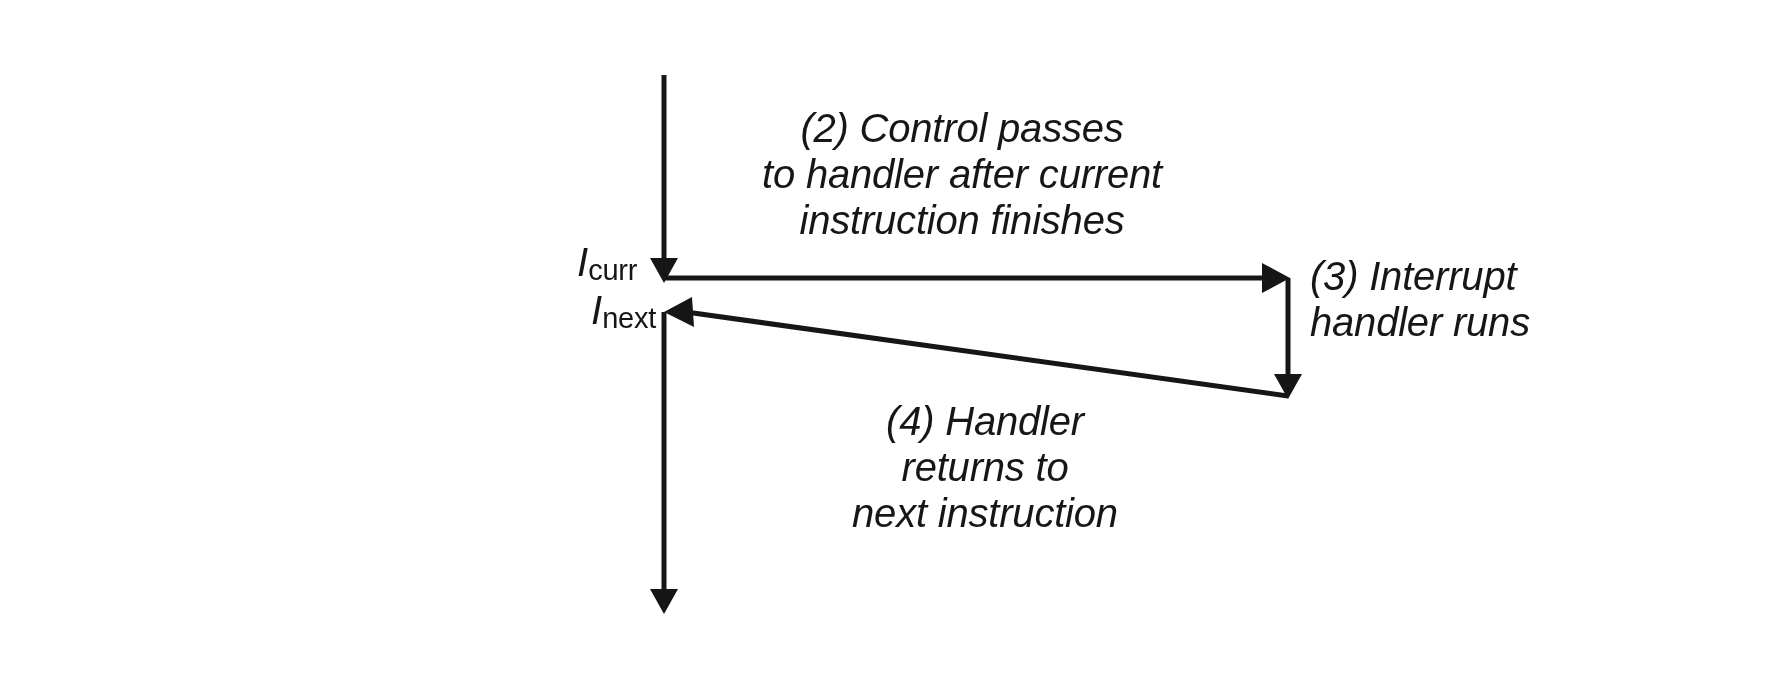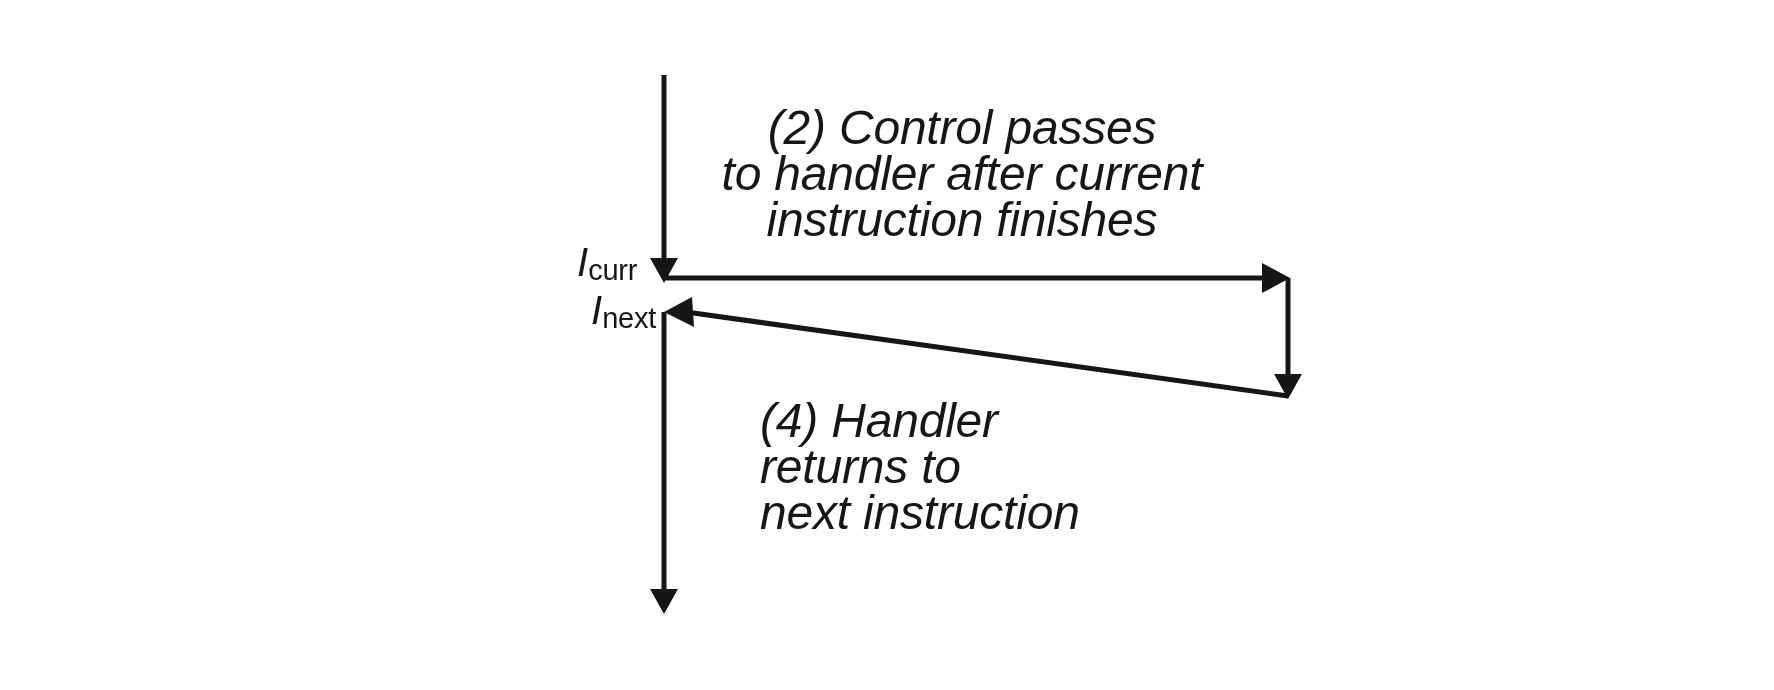--- a/index.html
+++ b/index.html
@@ -21,21 +21,21 @@
     left: 0;
     top: 0;
     width: 1774px;
     height: 690px;
   }
   .annot {
     position: absolute;
     font-style: italic;
     font-weight: 400;
     color: #161616;
-    font-size: 48px;
+    font-size: 40px;
     line-height: 46px;
     white-space: pre-line;
     letter-spacing: -0.2px;
   }
   #label-1 {
     right: 1774px;
     left: 150px;
     width: 440px;
     top: 196px;
     text-align: right;
@@ -49,20 +49,21 @@
   #label-3 {
     left: 1310px;
     width: 320px;
     top: 253px;
     text-align: left;
   }
   #label-4 {
     left: 760px;
     width: 450px;
     top: 398px;
+    text-align: center;
   }
   .instr-label {
     position: absolute;
     color: #161616;
     font-size: 40px;
     line-height: 41px;
     white-space: nowrap;
   }
   .instr-label .sym {
     font-style: italic;
@@ -120,20 +121,22 @@
       <line x1="664" y1="312" x2="664" y2="595" stroke="#161616" stroke-width="5"></line>
       <polygon points="650,589 678,589 664,614" fill="#161616"></polygon>
     </g>
   </svg>
 
 
   <div class="annot" id="label-2">(2) Control passes
 to handler after current
 instruction finishes</div>
 
+  <div class="annot" id="label-3">(3) Interrupt
+handler runs</div>
 
   <div class="annot" id="label-4">(4) Handler
 returns to
 next instruction</div>
 
   <div class="instr-label" id="label-icurr">
     <span class="sym">I</span><span class="sub">curr</span>
   </div>
 
   <div class="instr-label" id="label-inext">

